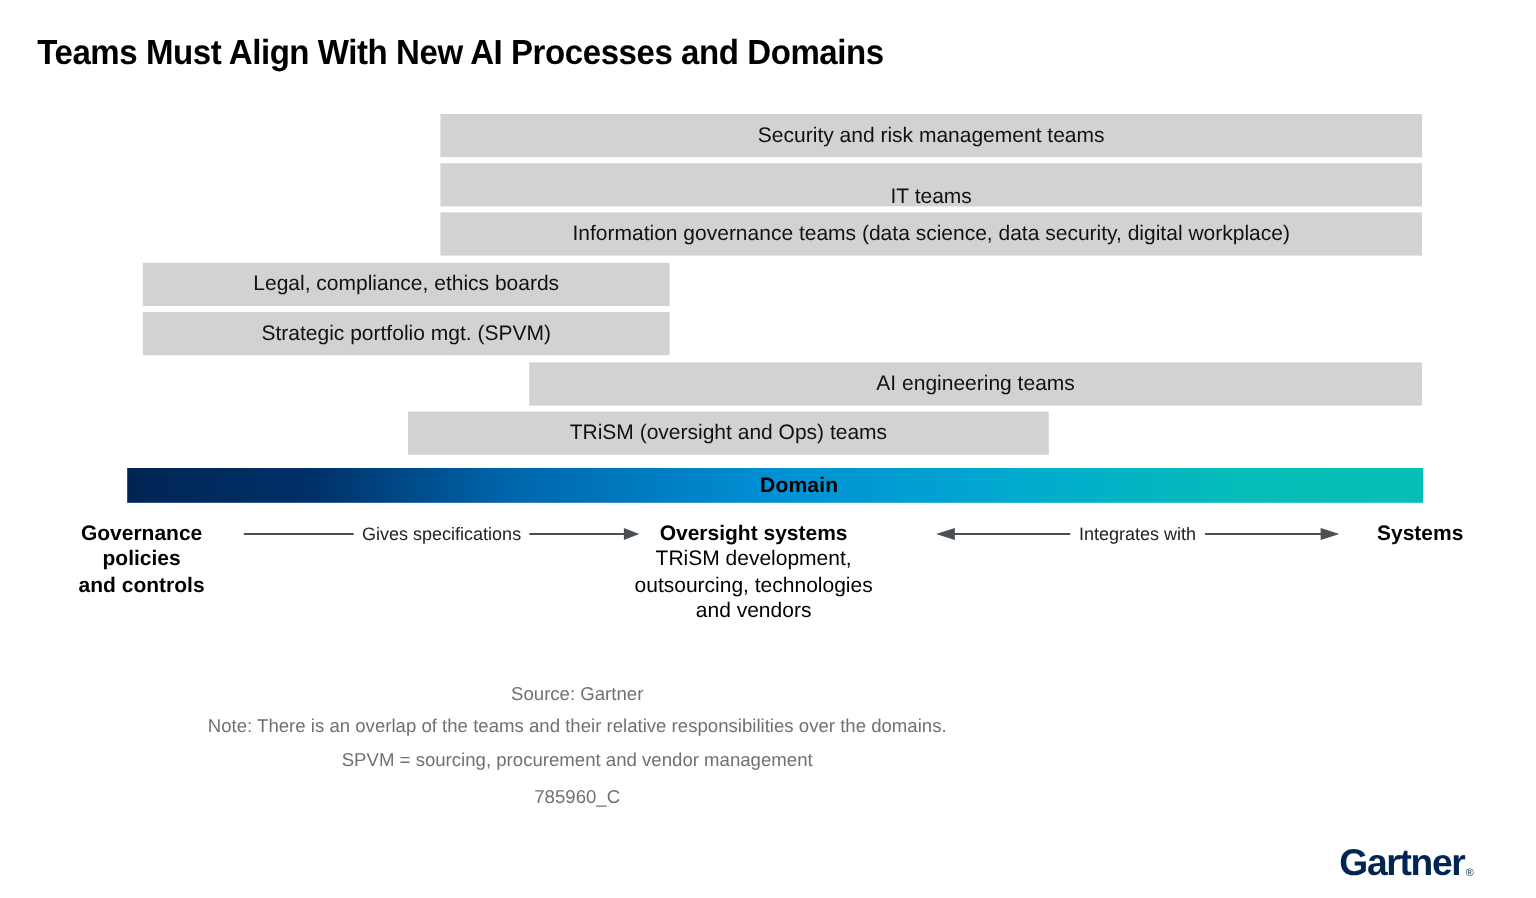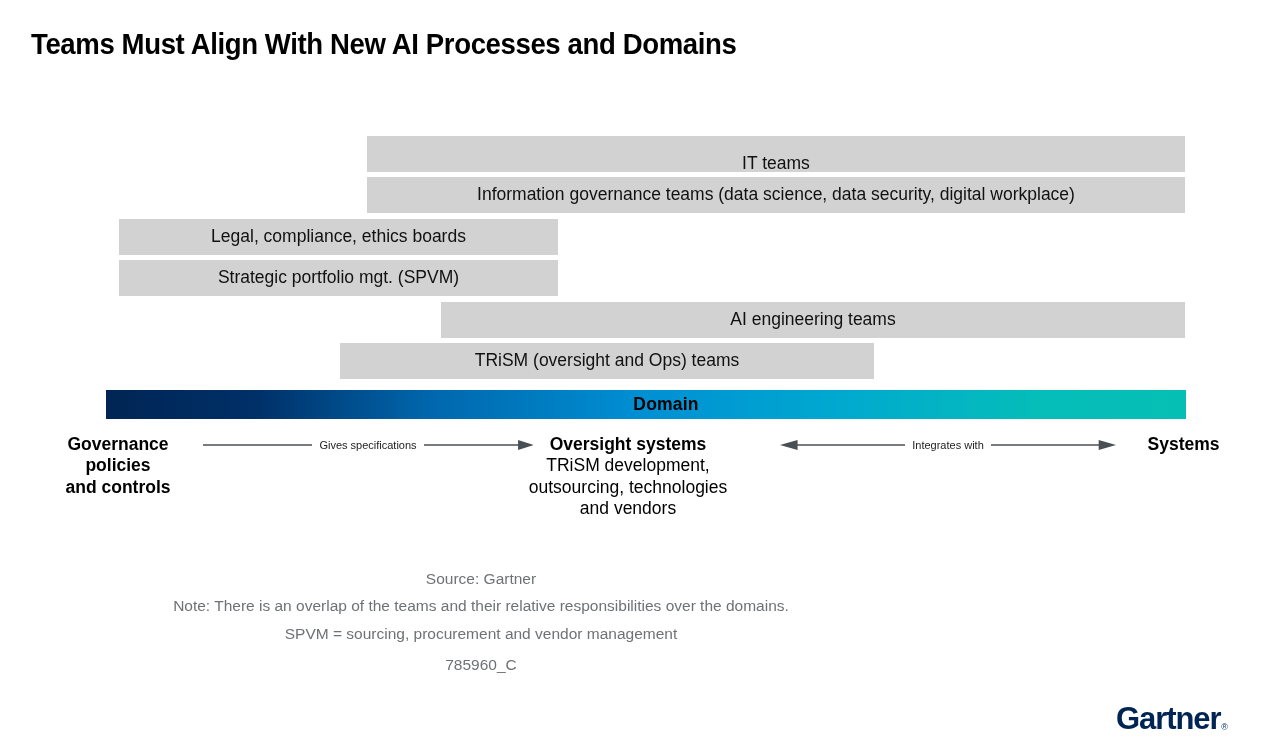--- a/index.html
+++ b/index.html
@@ -110,21 +110,21 @@
 
   
   .connector {
     position: absolute;
     display: flex;
     align-items: center;
     top: 5px;
     height: 20px;
   }
   .connector-label {
-    font-size: 11px;
+    font-size: 15px;
     color: #222222;
     white-space: nowrap;
     padding: 0 7px;
   }
   .conn-line {
     flex: 1 1 auto;
     height: 18px;
   }
   .conn-line svg { display: block; width: 100%; height: 18px; }
 
@@ -172,20 +172,23 @@
     margin-bottom: 2px;
   }
 </style>
 </head>
 <body>
 
 <div id="page-title">Teams Must Align With New AI Processes and Domains</div>
 
 <div id="team-bars">
 
+  <div class="team-bar" id="bar0" style="left: 367px; top: 95px; width: 818px; background: rgb(210, 210, 210);">
+    <span class="team-bar-label">Security and risk management teams</span>
+  </div>
 
   <div class="team-bar" id="bar1" style="left: 367px; top: 136px; width: 818px; background: rgb(210, 210, 210); align-items: flex-end;">
     <span class="team-bar-label">IT teams</span>
   </div>
 
   <div class="team-bar" id="bar2" style="left: 367px; top: 177px; width: 818px; background: rgb(210, 210, 210);">
     <span class="team-bar-label">Information governance teams (data science, data security, digital workplace)</span>
   </div>
 
   <div class="team-bar" id="bar3" style="left: 119px; top: 219px; width: 439px; background: rgb(210, 210, 210);">

